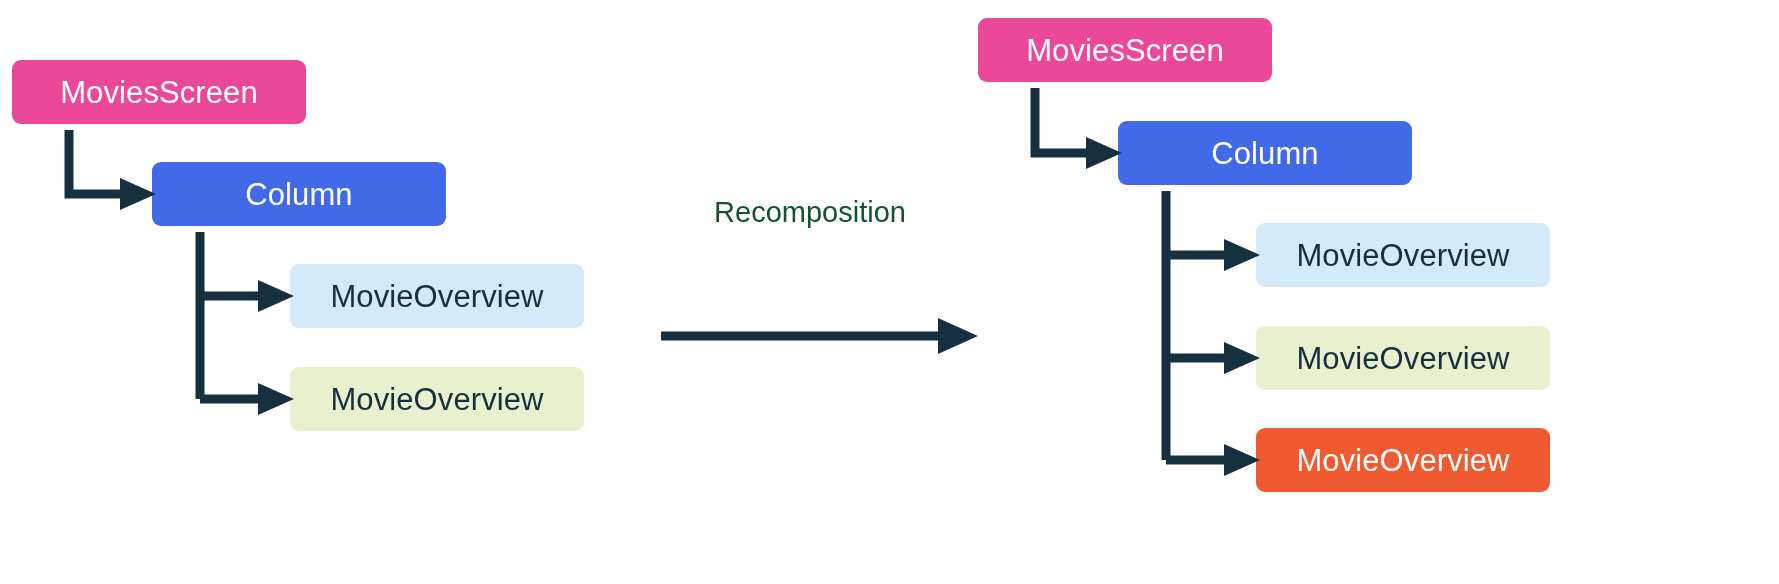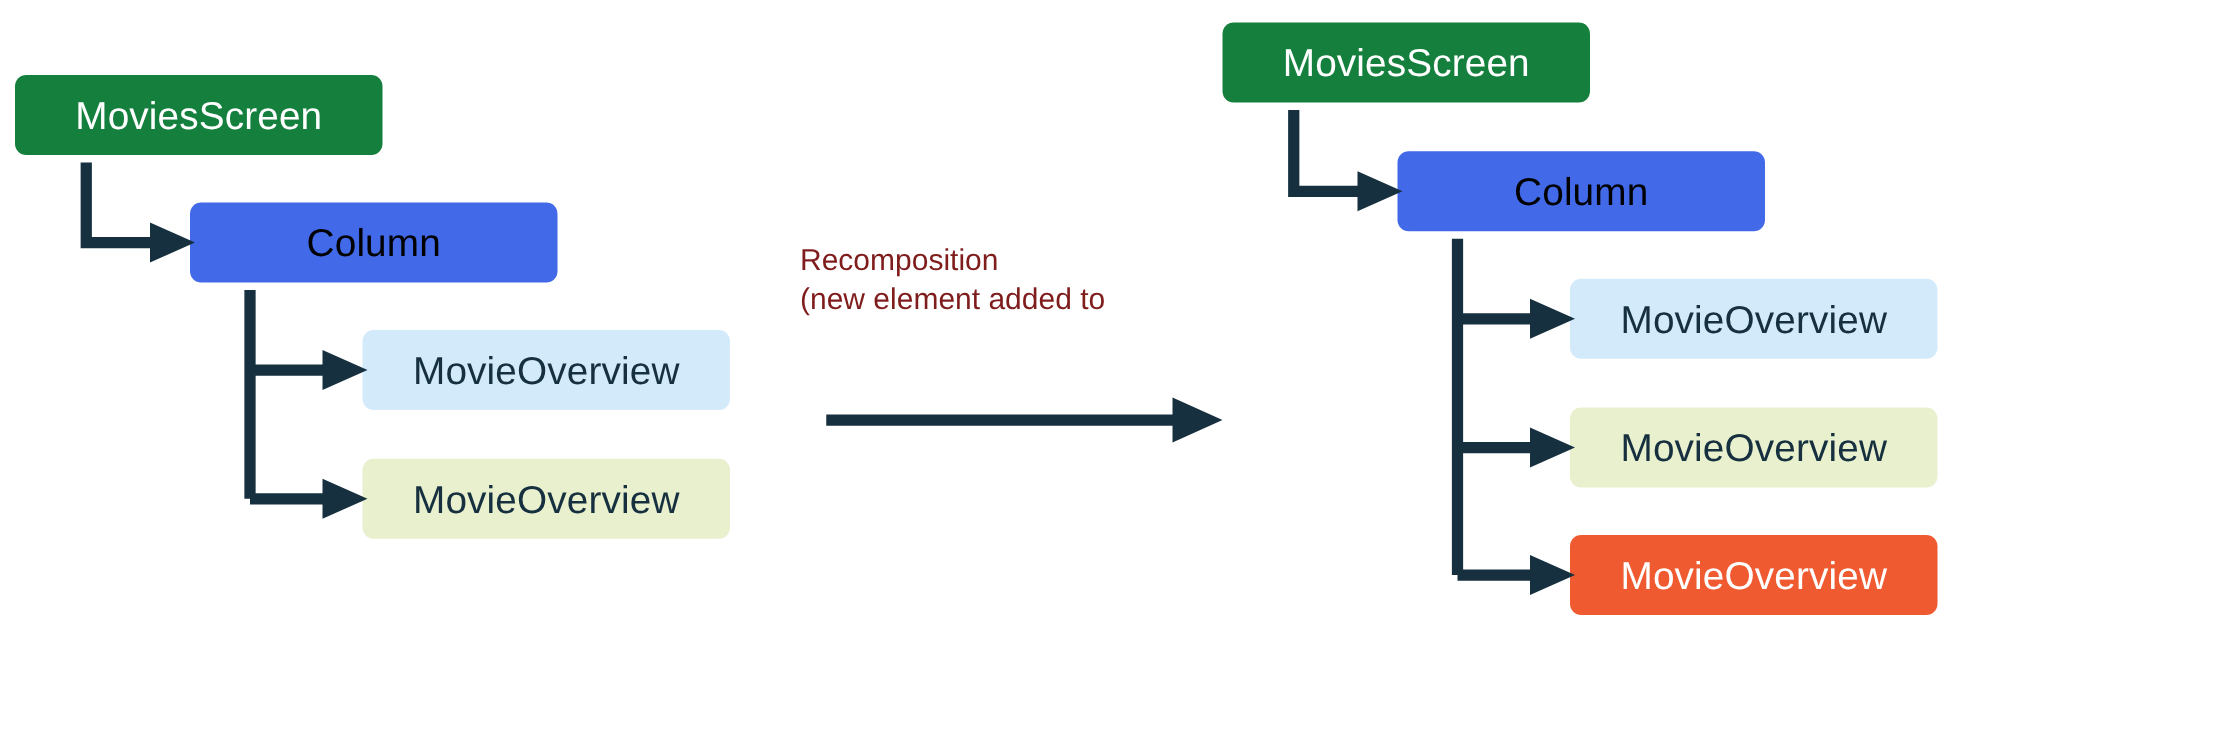--- a/index.html
+++ b/index.html
@@ -26,22 +26,22 @@
     align-items: center;
     justify-content: center;
     box-sizing: border-box;
     border-radius: 9px;
     font-size: 31px;
     line-height: 1;
     letter-spacing: 0.1px;
     white-space: nowrap;
     user-select: none;
   }
-  .node.screen   { background: #15803d; color: #ffffff; }
-  .node.column   { background: #4169E8; color: #000000; }
+  .node.screen   { background: #ec4899; color: #ffffff; }
+  .node.column   { background: #4169E8; color: #ffffff; }
   .node.overview-blue   { background: #D3EAFB; color: #16303F; }
   .node.overview-yellow { background: #E9F0CE; color: #16303F; }
   .node.overview-orange { background: #F05A31; color: #ffffff; }
 
   
   .conn {
     position: absolute;
     top: 0;
     left: 0;
     width: 1779px;
@@ -54,22 +54,23 @@
     fill: none;
   }
   .conn polygon { fill: #16303F; }
 
   
   #recomposition-caption {
     position: absolute;
     left: 640px;
     top: 194px;
     width: 340px;
-    color: #7f1d1d;
-    font-size: 24px;
+    text-align: center;
+    color: #14532d;
+    font-size: 29px;
     line-height: 1.28;
     user-select: none;
   }
   #recomposition-caption .cap-line { display: block; white-space: nowrap; }
 </style>
 </head>
 <body>
 
 <div id="stage">
 
@@ -101,21 +102,20 @@
       <polygon points="258,280 294,296 258,312"></polygon>
       <path d="M 200,399 L 262,399" stroke-width="9"></path>
       <polygon points="258,383 294,399 258,415"></polygon>
     </svg>
   </div>
 
   <div>
 
     <div id="recomposition-caption">
       <span class="cap-line">Recomposition</span>
-      <span class="cap-line">(new element added to</span>
     </div>
 
     <svg class="conn">
       <line x1="661" y1="336" x2="944" y2="336" stroke-width="9"></line>
       <polygon points="938,318 978,336 938,354"></polygon>
     </svg>
   </div>
 
   <div>
 

